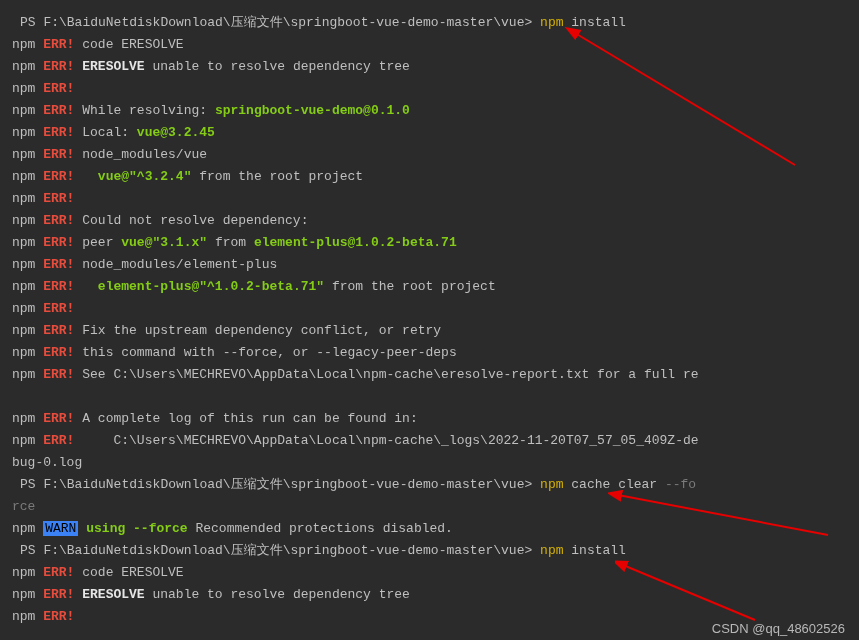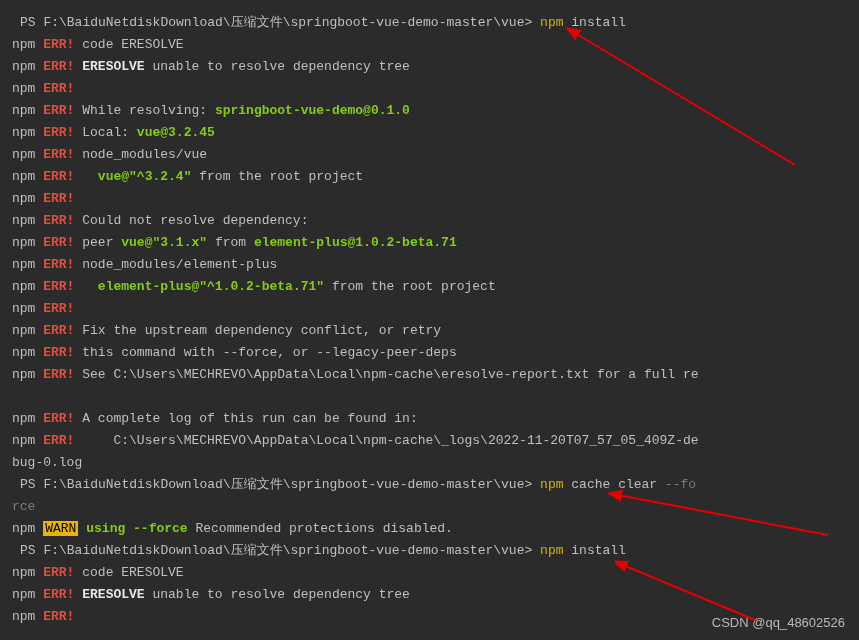--- a/index.html
+++ b/index.html
@@ -13,29 +13,29 @@
     position: relative;
     width: 859px;
     height: 640px;
     box-sizing: border-box;
     overflow: hidden;
   }
   .line { white-space: pre; }
   .prompt { color: #bfbfbf; margin-left: 8px; }
   .npm-prefix { color: #bfbfbf; }
   .err { color: #e74c3c; font-weight: bold; }
-  .warn-bg { background: #eab308; color: #000; padding: 0 2px; }
+  .warn-bg { background: #3b82f6; color: #000; padding: 0 2px; }
   .cmd-yellow { color: #d4b106; }
   .cmd-grey { color: #7a7a7a; text-align: right; }
   .bold { color: #e6e6e6; font-weight: bold; }
   .bold-w { color: #84cc16; font-weight: bold; text-align: right; }
   .watermark {
     position: absolute;
     right: 14px;
-    bottom: 6px;
+    bottom: 0;
     color: #b8b8b8;
     font-size: 13px;
     font-family: sans-serif;
   }
   svg.arrow {
     position: absolute;
     pointer-events: none;
   }
 </style>
 </head>

